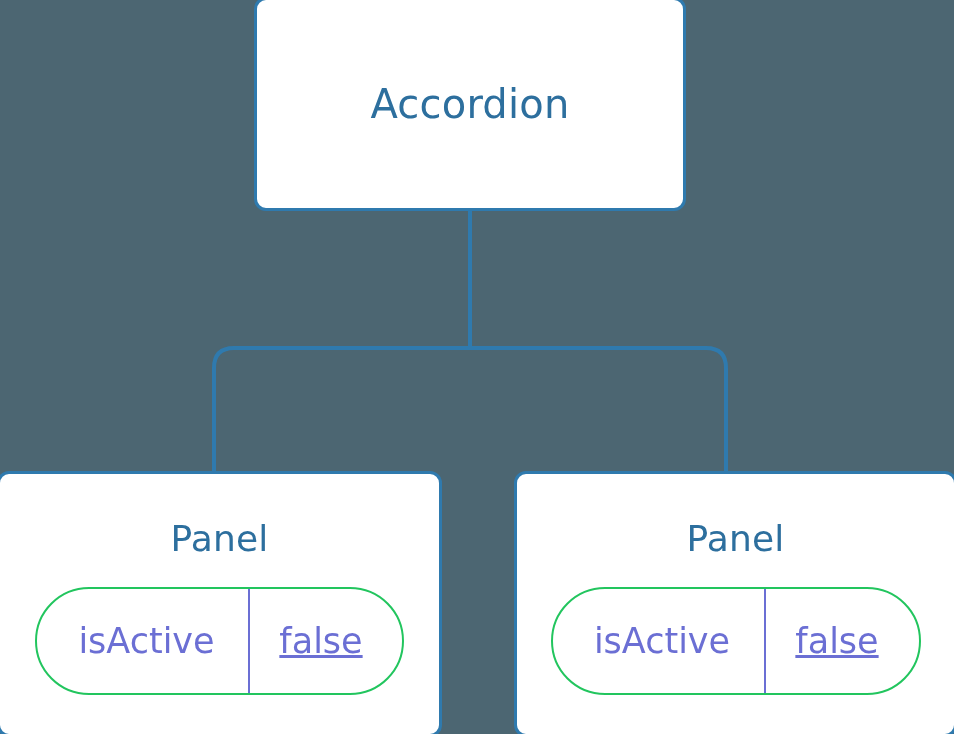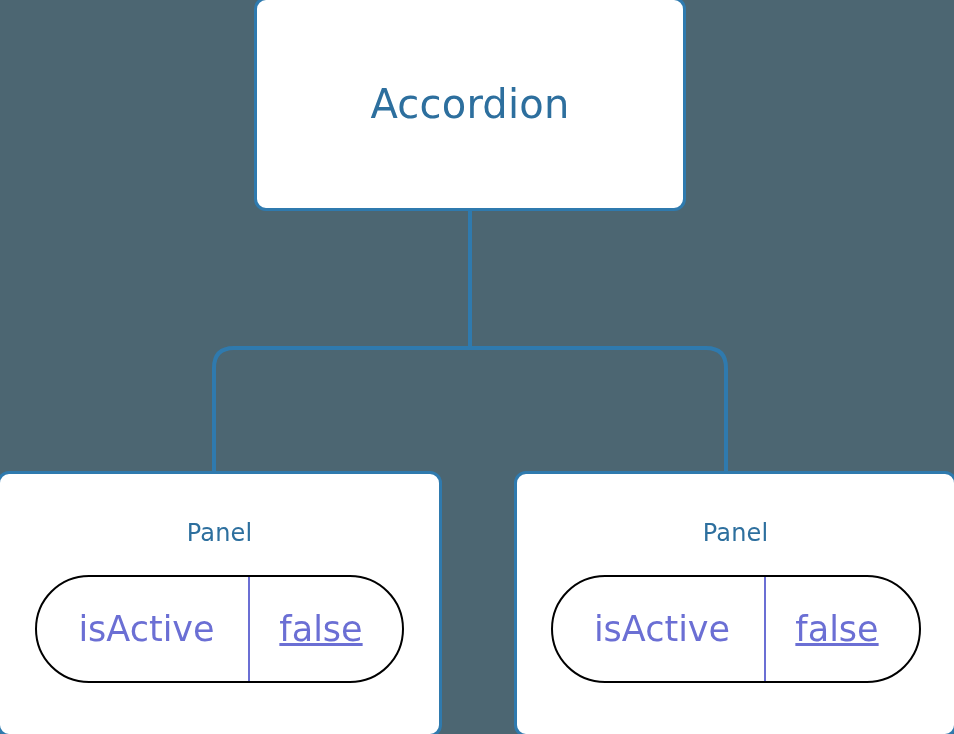--- a/index.html
+++ b/index.html
@@ -75,29 +75,29 @@
     letter-spacing: 0.2px;
     white-space: nowrap;
   }
 
   .node-root .node-title {
     font-size: 40px;
   }
 
   .node-child-left .node-title,
   .node-child-right .node-title {
-    font-size: 24px;
+    font-size: 36px;
     margin-top: 47px;
   }
 
   
   .prop-pill {
     margin-top: 30px;
     height: 108px;
-    border: 2px solid #000000;
+    border: 2px solid #22c55e;
     border-radius: 54px;
     box-sizing: border-box;
     display: flex;
     align-items: stretch;
     background: transparent;
   }
 
   .node-child-left .prop-pill { width: 369px; }
   .node-child-right .prop-pill { width: 370px; }
 

